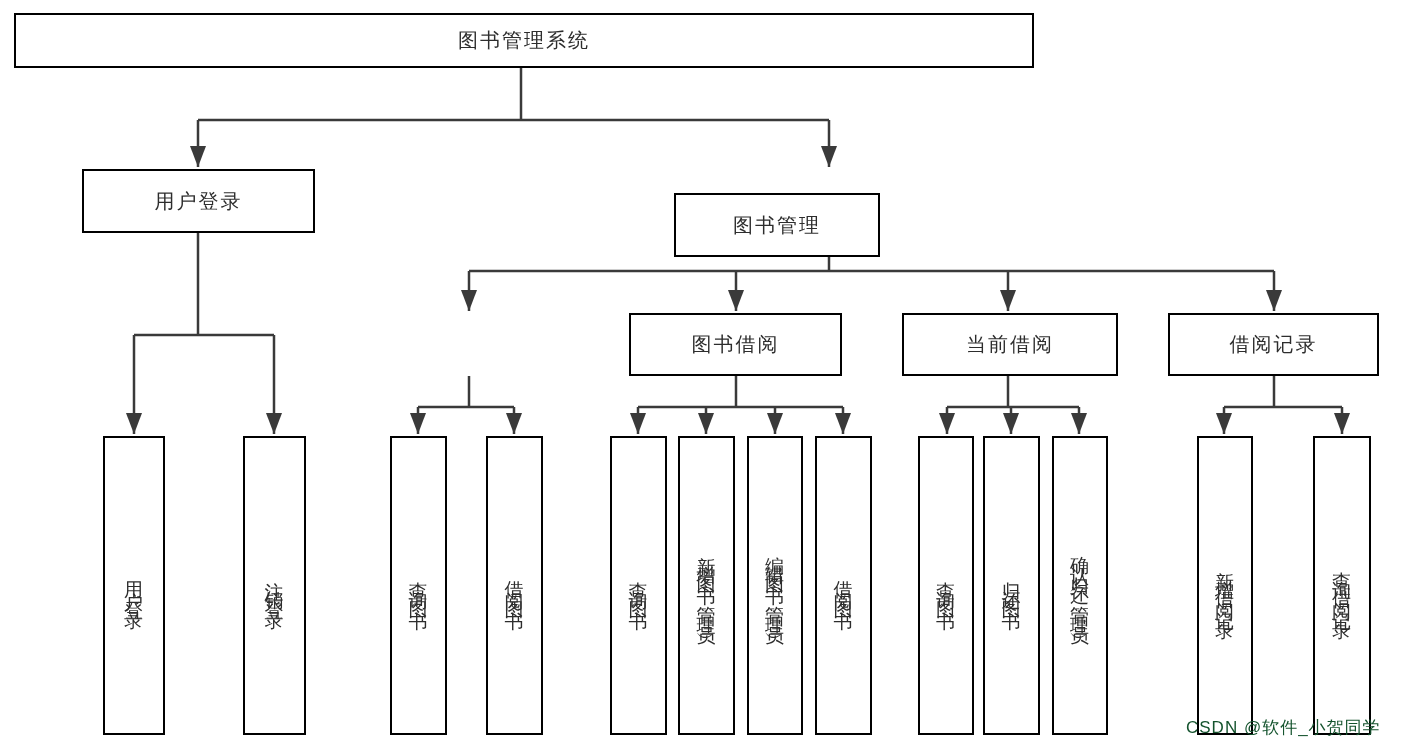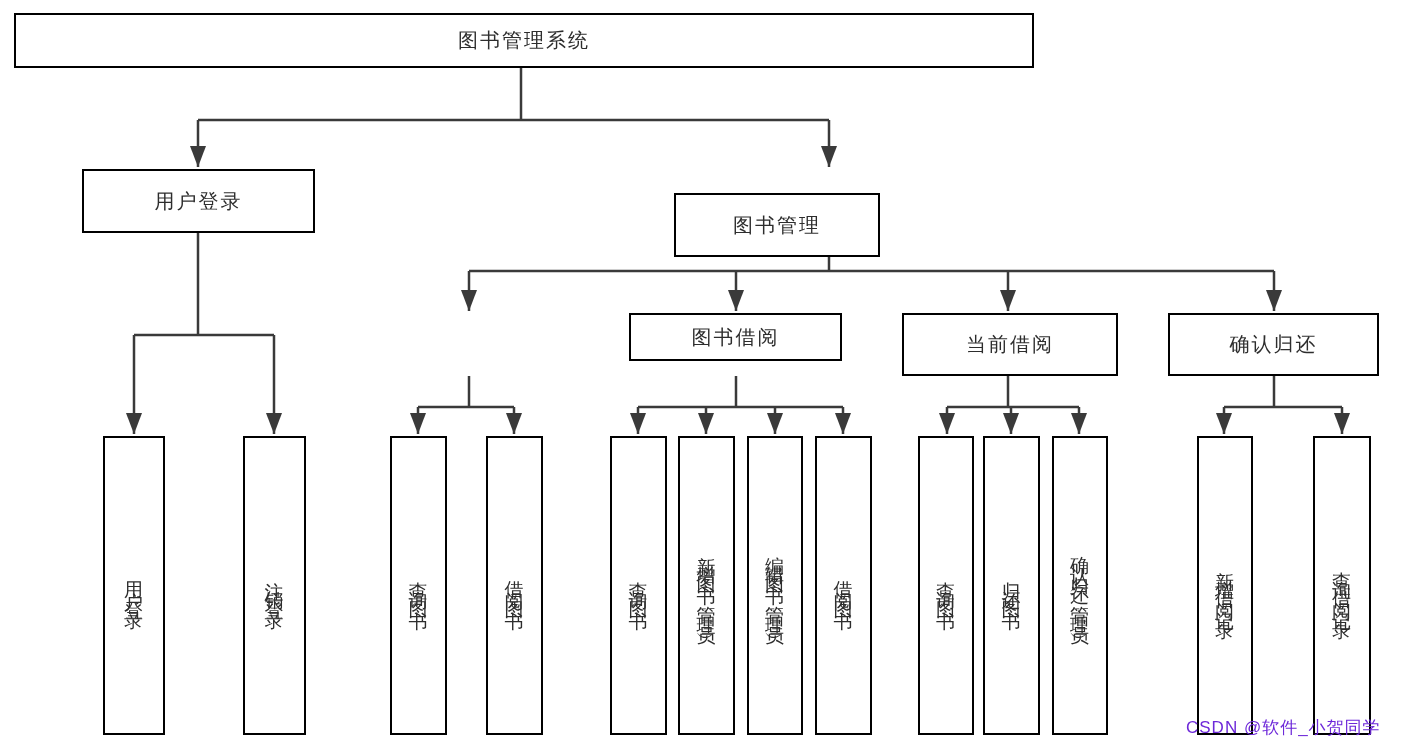--- a/index.html
+++ b/index.html
@@ -39,21 +39,21 @@
     letter-spacing: 10px;
     line-height: 1;
     white-space: nowrap;
   }
   .watermark {
     position: absolute;
     left: 1186px;
     top: 716px;
     font-size: 17px;
     letter-spacing: 1px;
-    color: #6d28d9;
+    color: #14532d;
     z-index: 6;
     white-space: nowrap;
   }
 </style>
 </head>
 <body>
 
 <div class="canvas">
 
   <svg class="wires" width="1405" height="747" viewBox="0 0 1405 747">
@@ -117,28 +117,28 @@
     <span class="lbl">图书管理系统</span>
   </div>
 
   <div class="node h" style="left:82px; top:169px; width:233px; height:64px;">
     <span class="lbl">用户登录</span>
   </div>
   <div class="node h" style="left:674px; top:169px; width:206px; height:64px;margin-top:24px;">
     <span class="lbl">图书管理</span>
   </div>
 
-  <div class="node h" style="left:629px; top:313px; width:213px; height:48px;">
+  <div class="node h" style="left:629px; top:313px; width:213px; height:63px;">
     <span class="lbl">图书借阅</span>
   </div>
   <div class="node h" style="left:902px; top:313px; width:216px; height:63px;">
     <span class="lbl">当前借阅</span>
   </div>
   <div class="node h" style="left:1168px; top:313px; width:211px; height:63px;">
-    <span class="lbl">确认归还</span>
+    <span class="lbl">借阅记录</span>
   </div>
 
   <div class="node v" style="left:103px; top:436px; width:62px; height:299px;">
     <span class="lbl">用户登录</span>
   </div>
   <div class="node v" style="left:243px; top:436px; width:63px; height:299px;">
     <span class="lbl">注销登录</span>
   </div>
 
   <div class="node v" style="left:390px; top:436px; width:57px; height:299px;">

